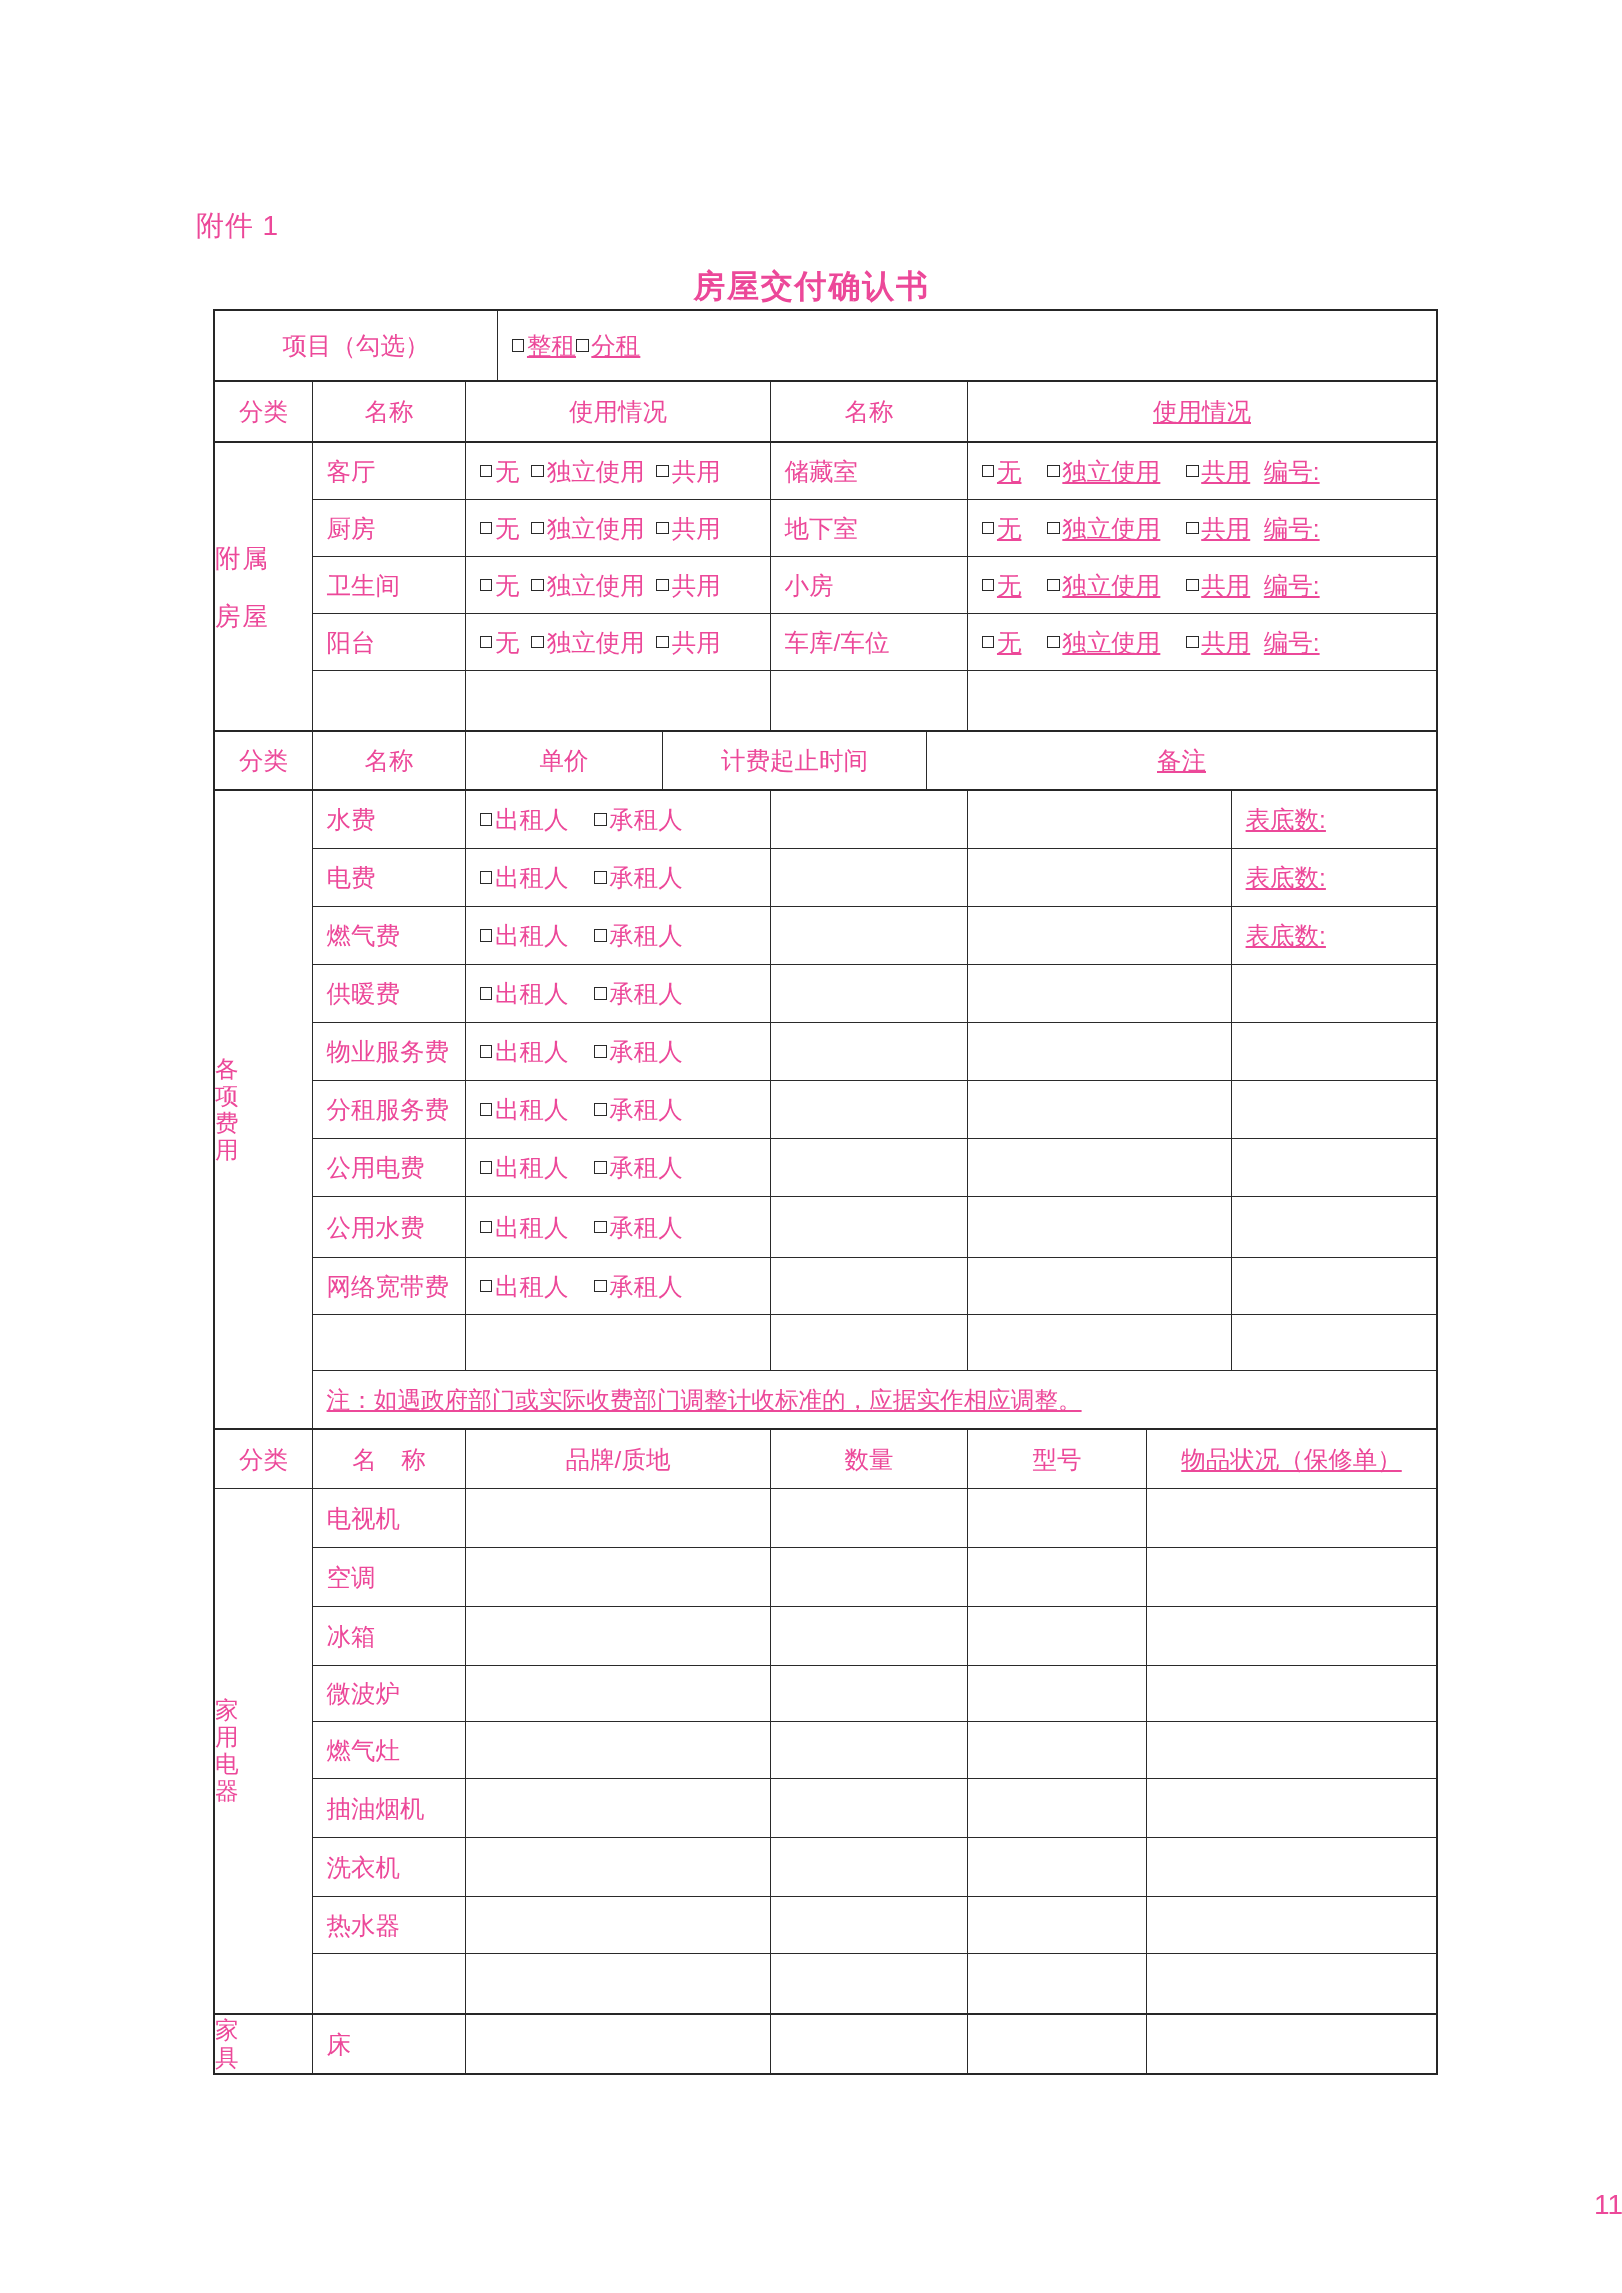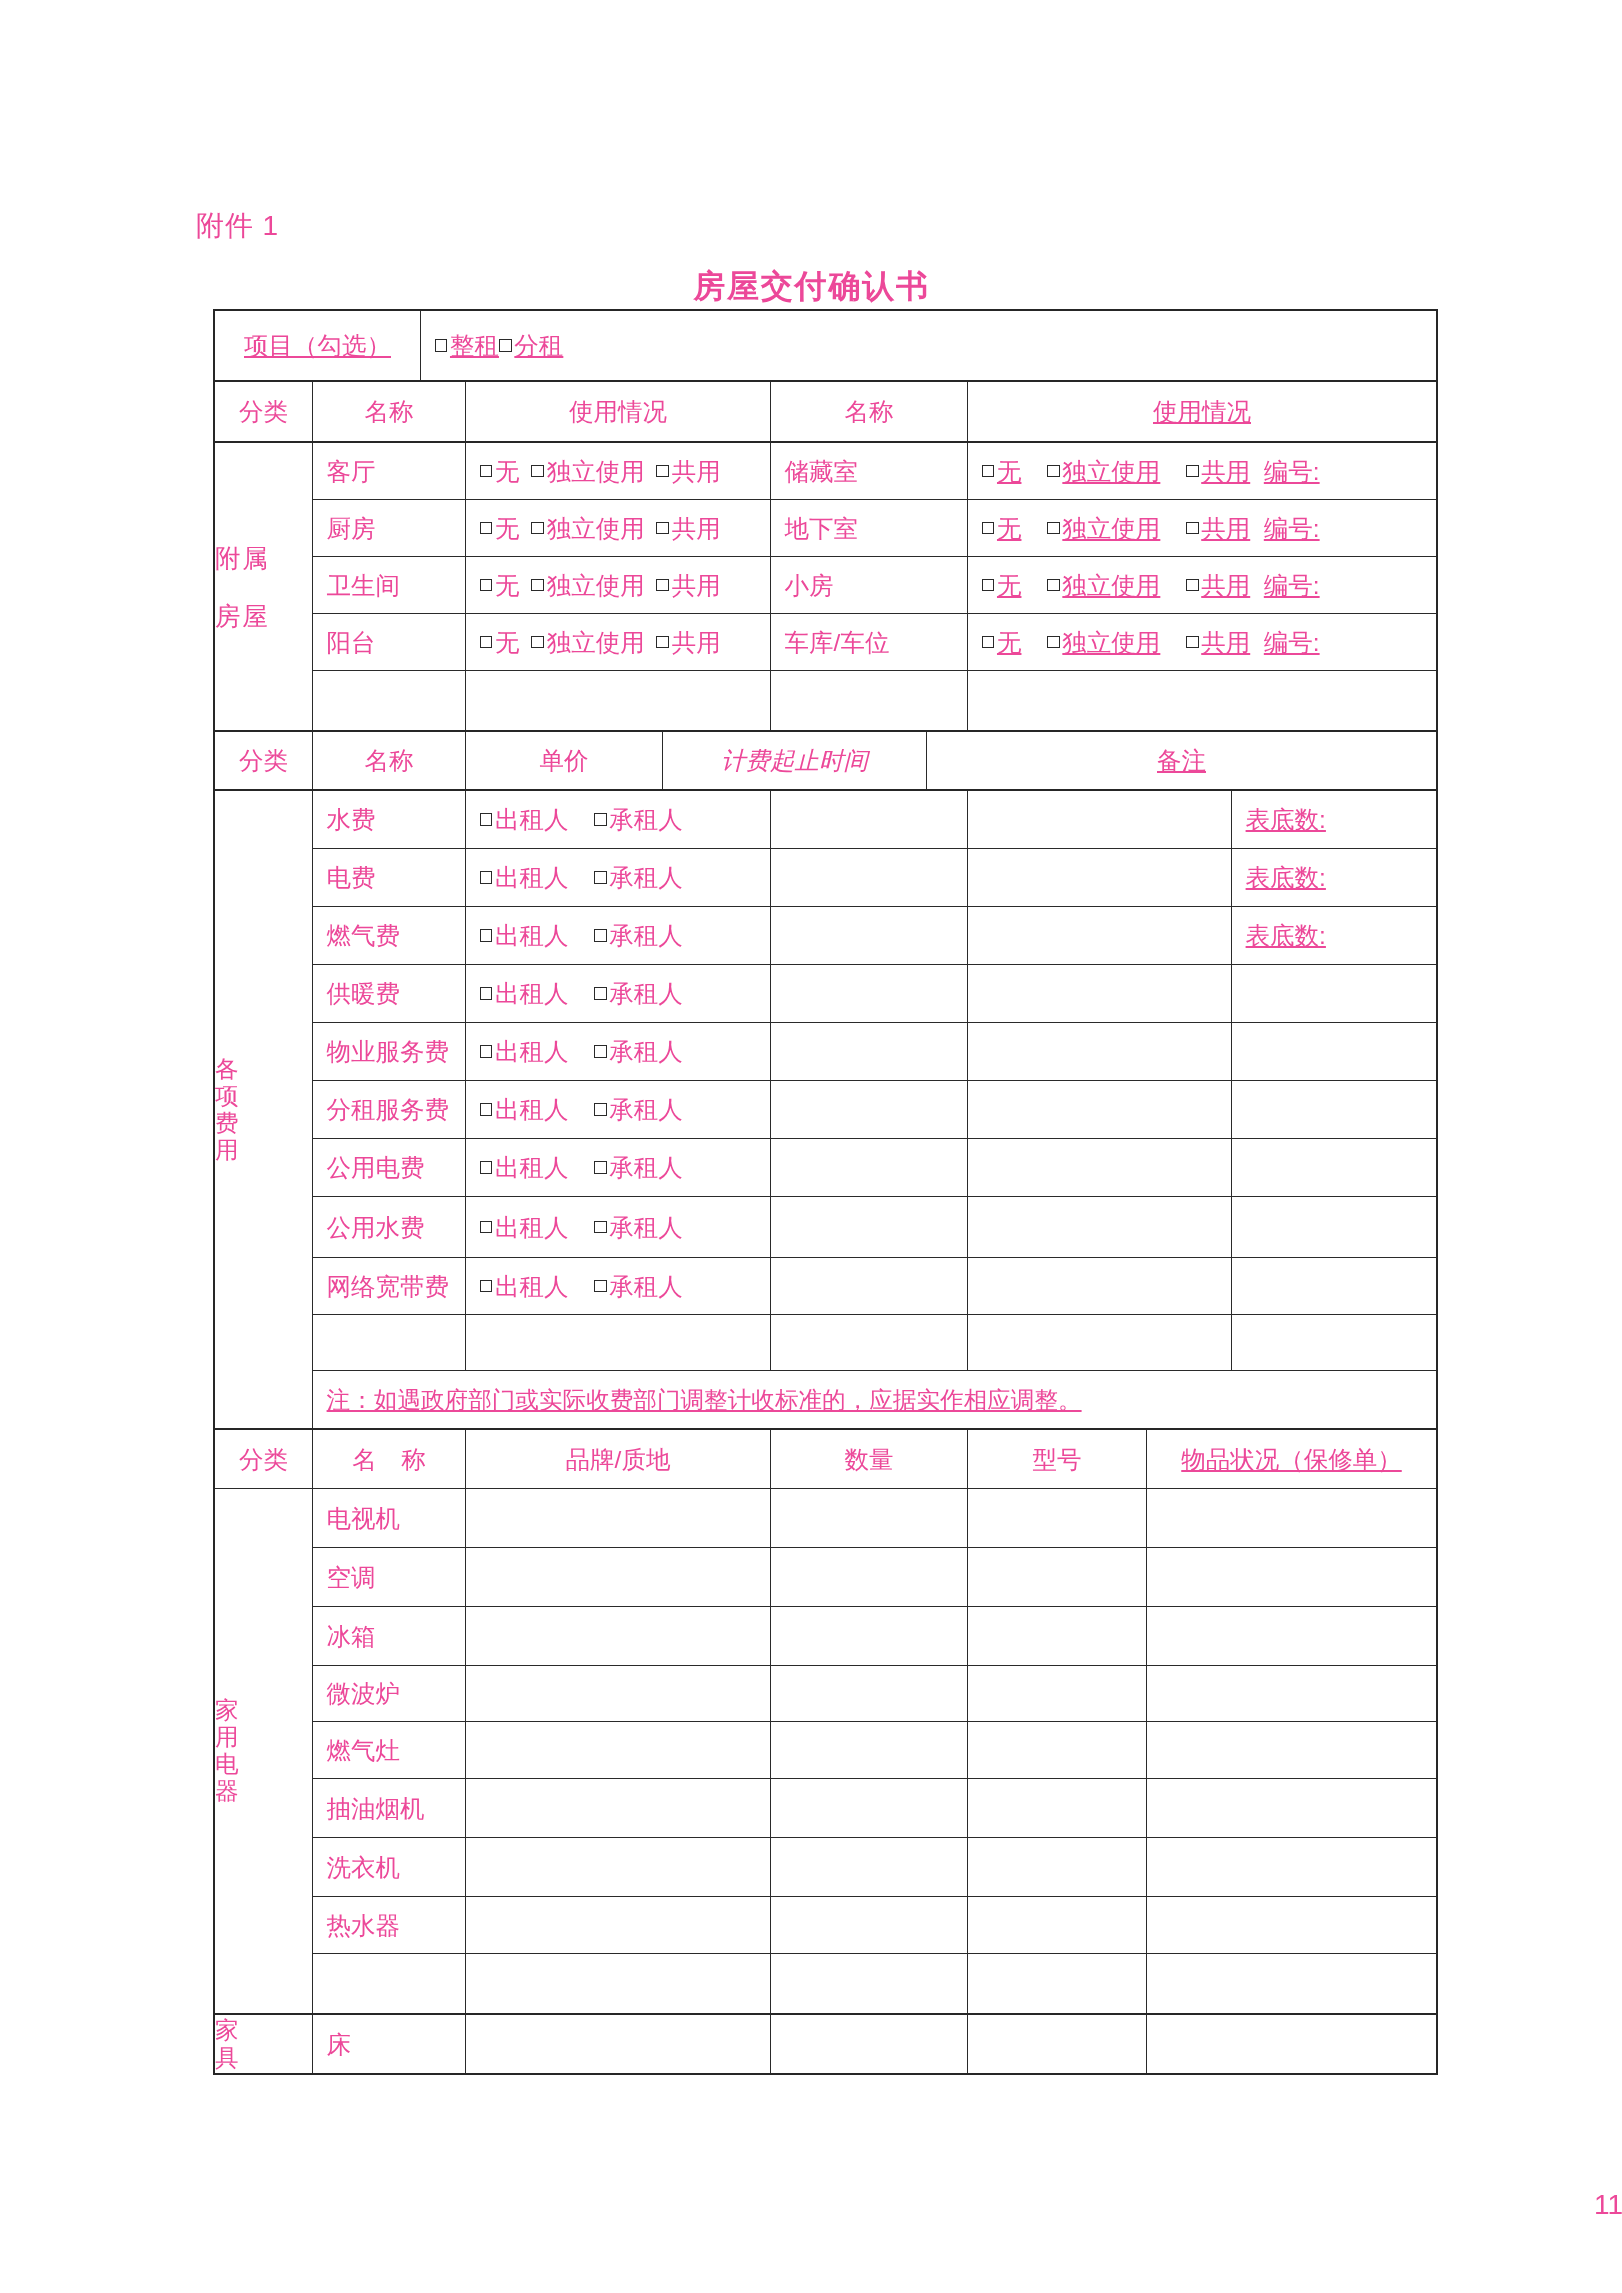--- a/index.html
+++ b/index.html
@@ -68,24 +68,24 @@
     justify-content: center;
     align-items: flex-start;
     font-size: 24.5px;
   }
   .catcell .vchar { line-height: 27px; font-size: 23.6px; }
   .catcell .cline { line-height: 58px; font-size: 25.5px; letter-spacing: 1.8px; }
   .catcell .cline2 { line-height: 28px; font-size: 23.6px; }
   
   .w108 { width: 98px; flex: none; }
   .w168 { width: 153px; flex: none; }
-  .w276 { width: 206px; flex: none; text-decoration: underline; }
+  .w276 { width: 283px; flex: none; }
   .w336 { width: 305px; flex: none; }
   .w217 { width: 197px; flex: none; }
-  .w290 { width: 264px; flex: none; font-style: italic; }
+  .w290 { width: 264px; flex: none; }
   .w197 { width: 179px; flex: none; }
   .grow { flex: 1; text-decoration: underline; }
   
   .r78 { height: 71px; }
   .r67 { height: 61px; }
   .r65 { height: 59px; }
   .r64 { height: 58px; }
   .r63 { height: 57px; }
   .r62 { height: 56px; }
   

